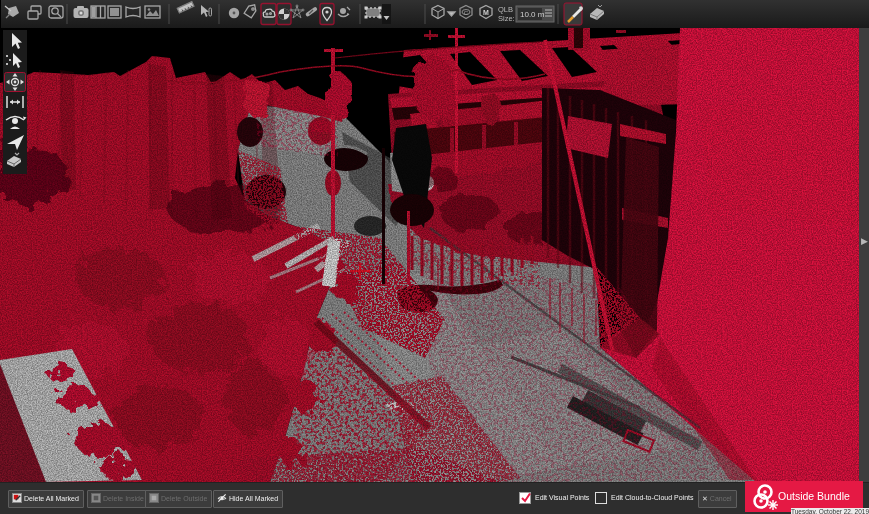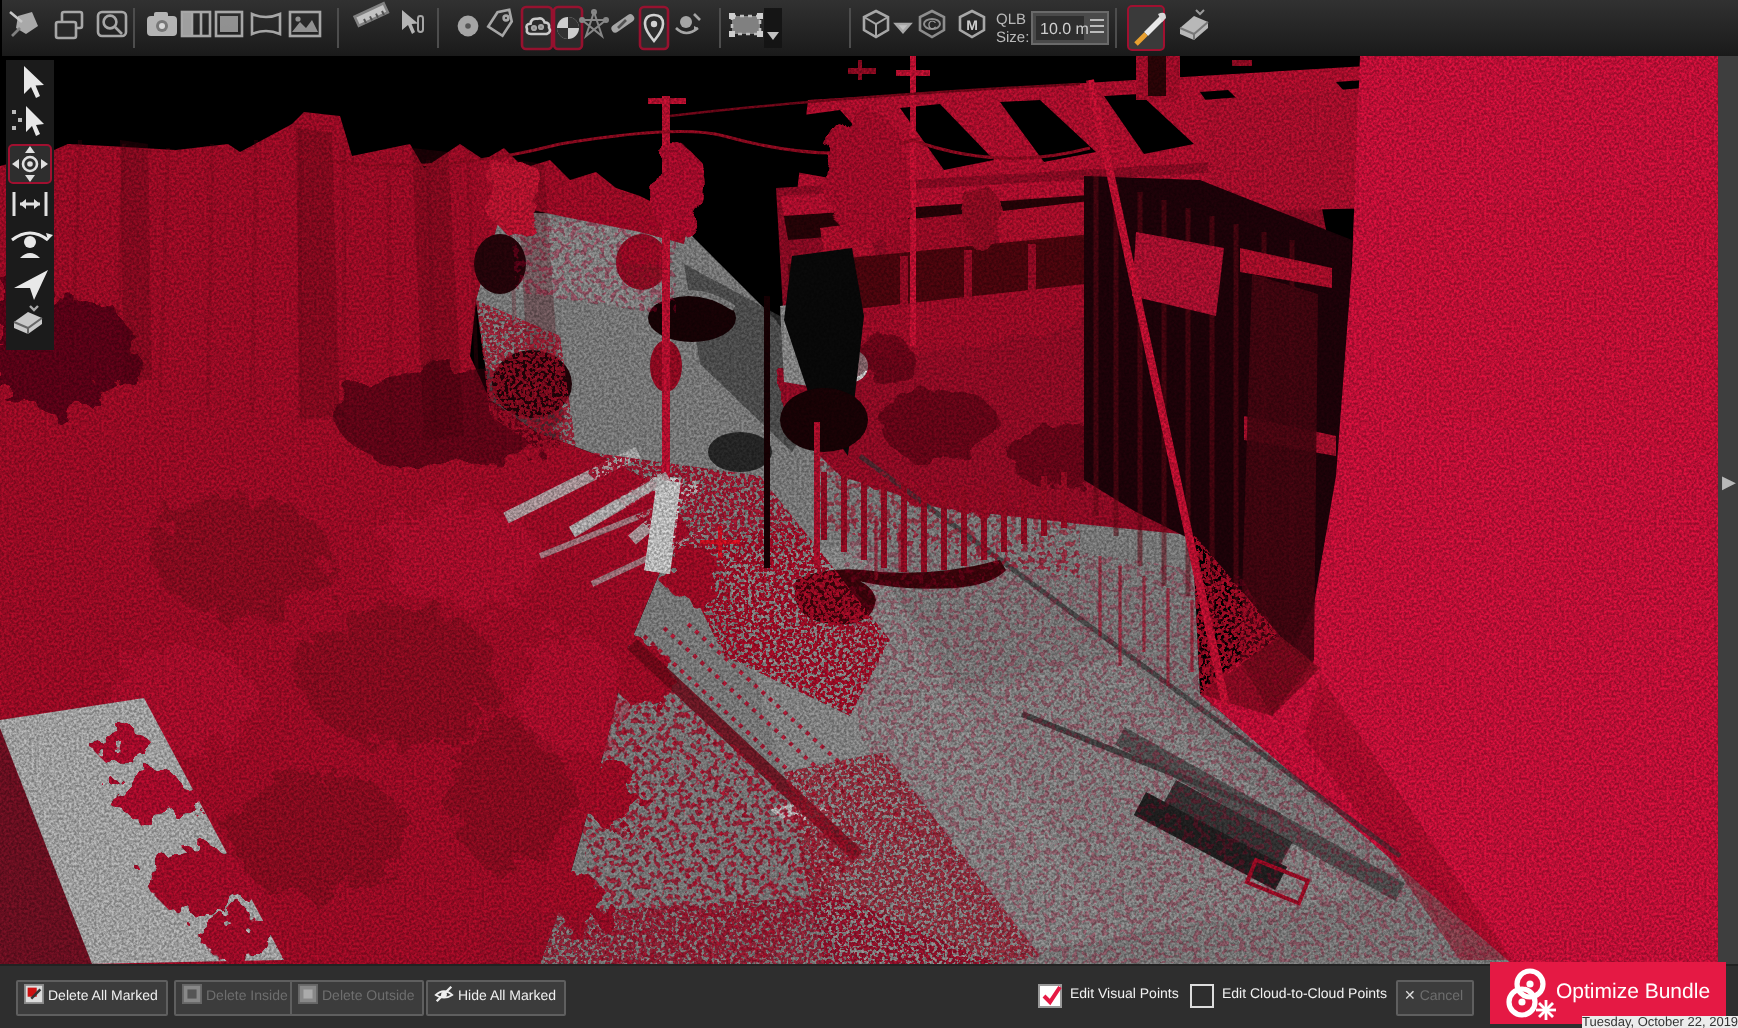--- a/index.html
+++ b/index.html
@@ -589,16 +589,16 @@
       <circle cx="10" cy="18" r="6.5" fill="none" stroke="#fff" stroke-width="2.6"></circle>
       <circle cx="10" cy="18" r="1.8" fill="#fff"></circle>
       <g stroke="#fff" stroke-width="1.4">
           <line x1="22" y1="17" x2="22" y2="27"></line>
           <line x1="17" y1="22" x2="27" y2="22"></line>
           <line x1="18.5" y1="18.5" x2="25.5" y2="25.5"></line>
           <line x1="18.5" y1="25.5" x2="25.5" y2="18.5"></line>
         </g>
       <circle cx="22" cy="22" r="1.6" fill="#fff"></circle>
     </svg>
-    <span class="lbl">Optimize Bundle</span>
+    <span class="lbl">Outside Bundle</span>
   </div>
   <div id="tooltip">Tuesday, October 22, 2019</div>
 </div>
 
 </body></html>

